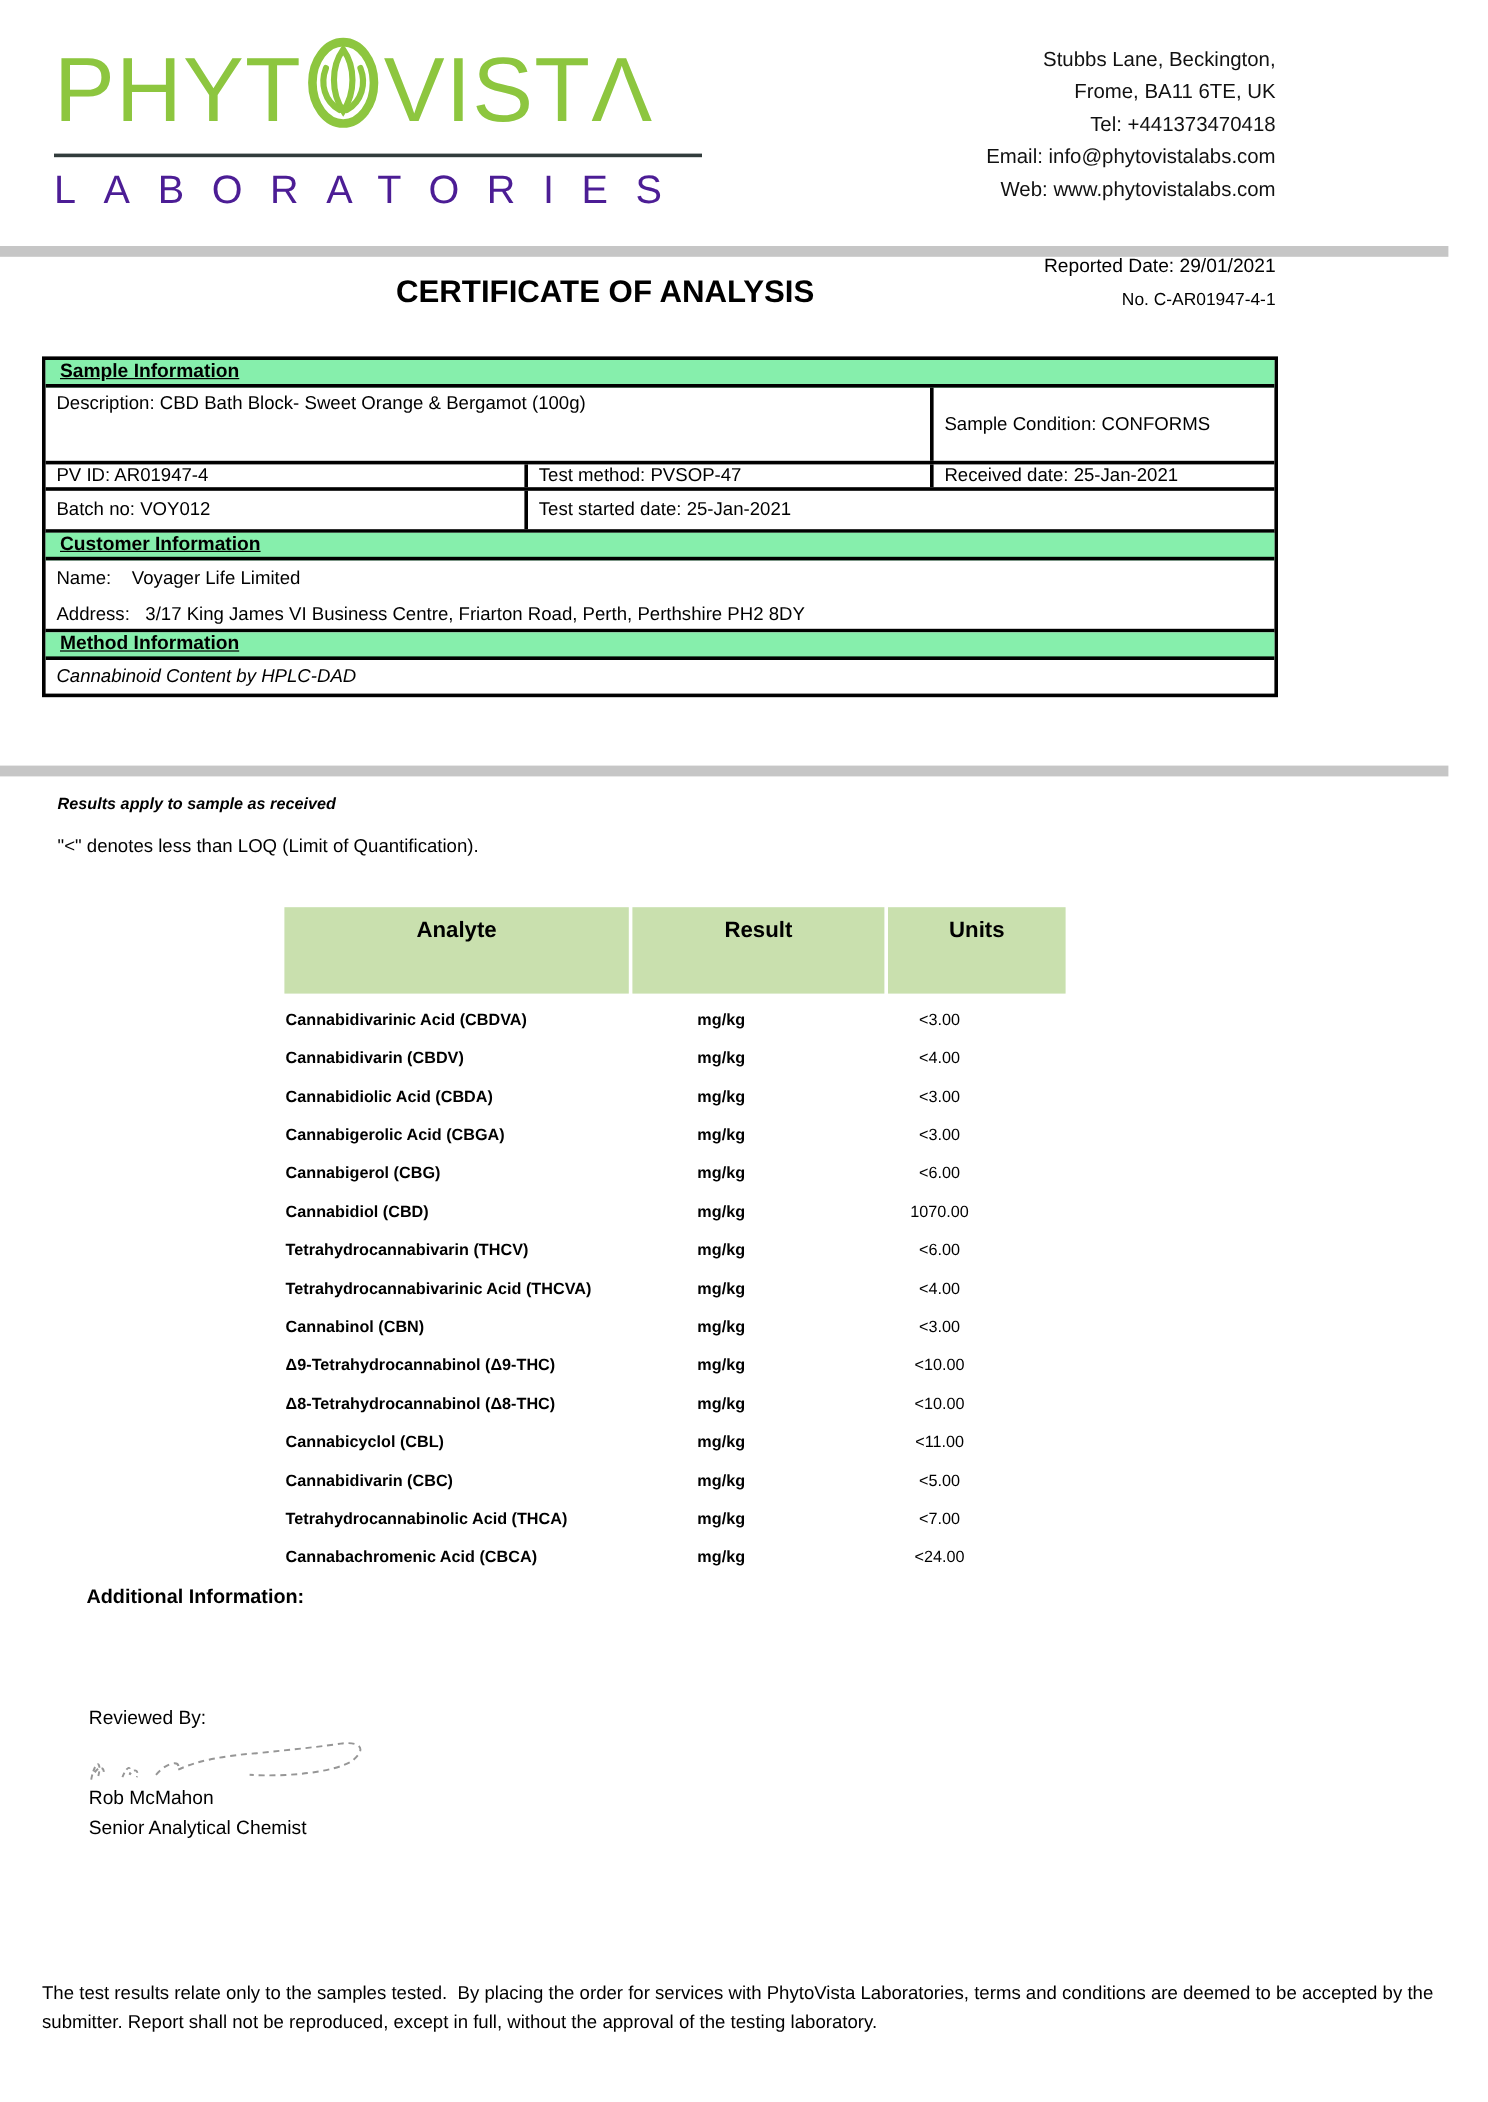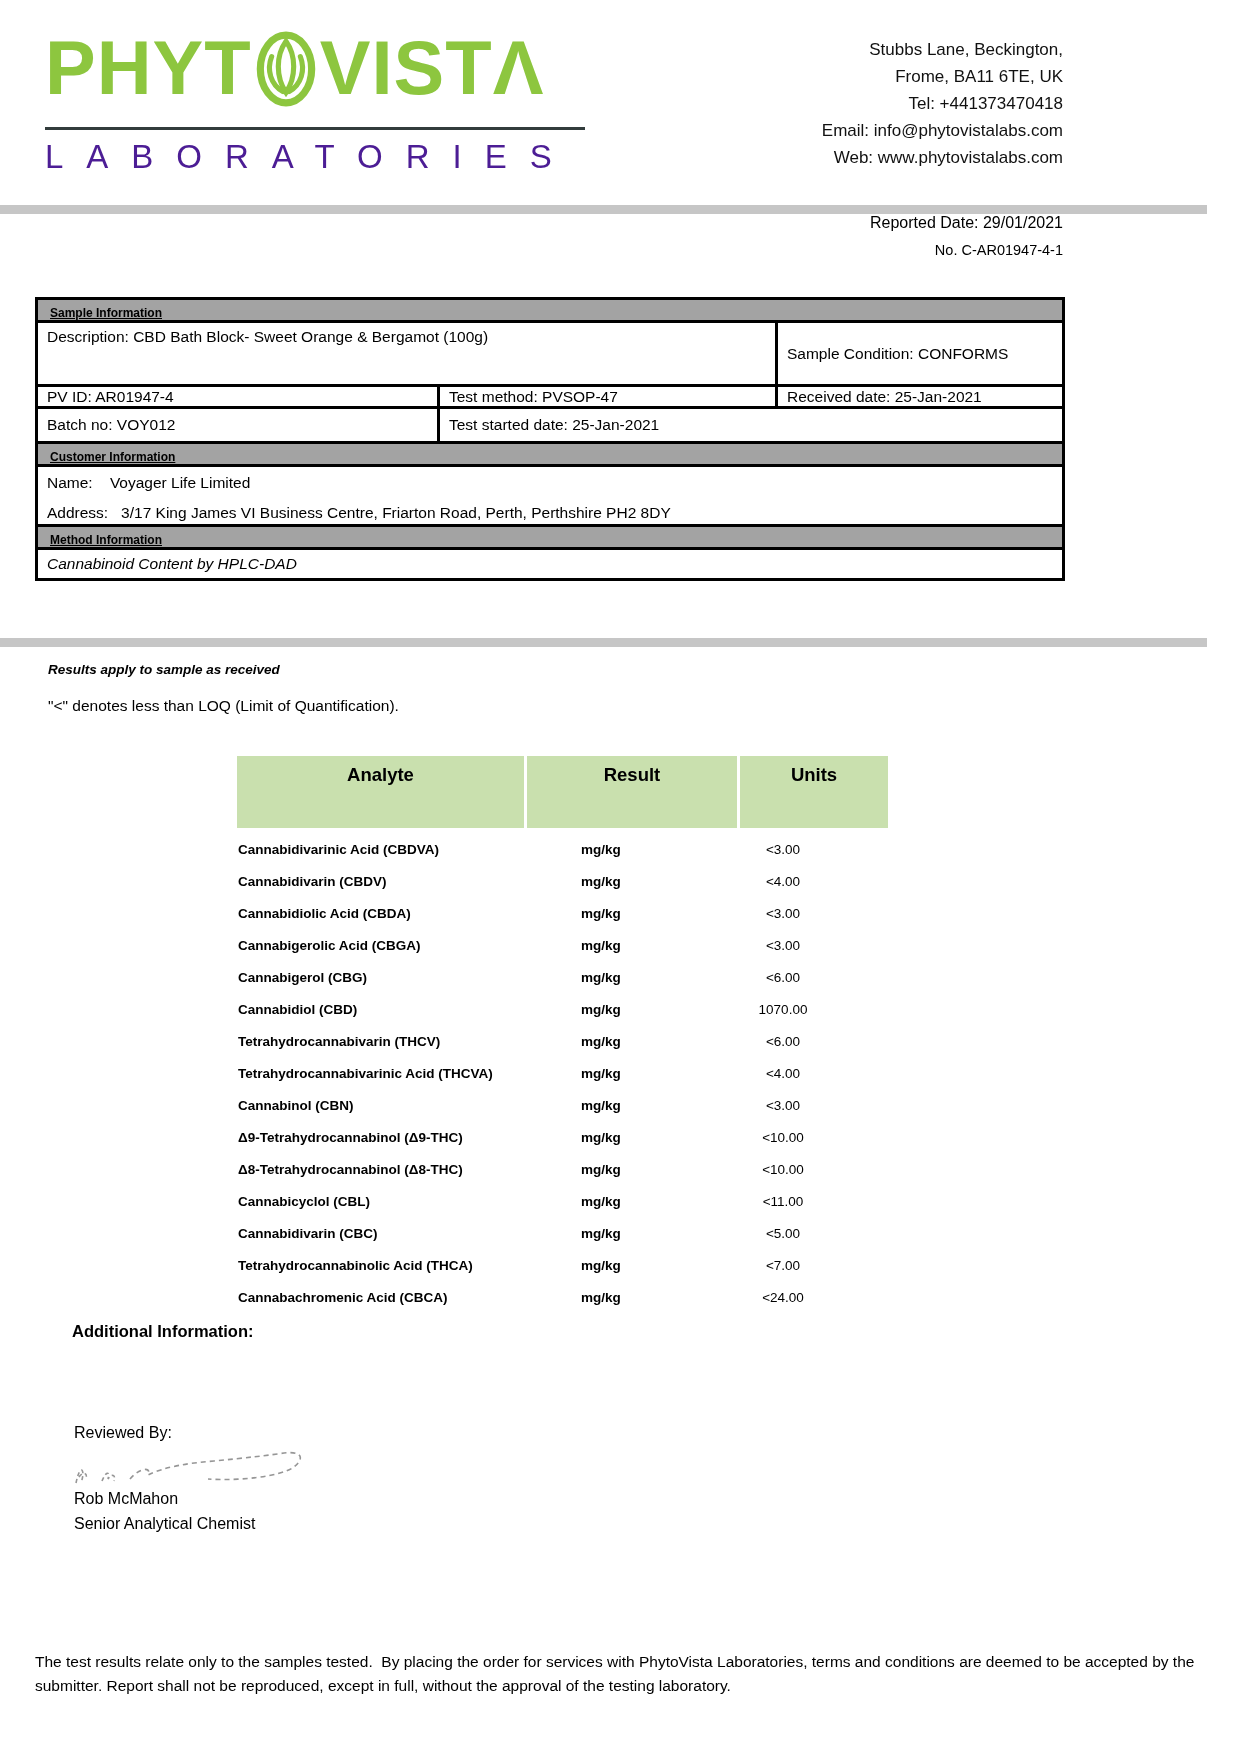--- a/index.html
+++ b/index.html
@@ -4,36 +4,36 @@
 <style>
   * { margin:0; padding:0; box-sizing:border-box; }
   html,body { background:#ffffff; }
   .page {
     position:relative; width:1240px; height:1752px; margin:0 auto;
     background:#ffffff; color:#000;
     font-family:"Liberation Sans", sans-serif; overflow:hidden;
   }
   
   .logo { position:absolute; top:30px; left:45px; width:545px; }
-  .logo-word { display:flex; color:#8dc63f; font-size:76px; line-height:1; font-weight:700; letter-spacing:1px; }
+  .logo-word { display:flex; align-items:center; color:#8dc63f; font-size:76px; line-height:1; font-weight:400; letter-spacing:1px; }
   .logo-word .leaf { margin:0 3px; }
   .logo-rule { border-top:3px solid #323c3c; margin-top:7px; width:540px; }
   .logo-sub { margin-top:8px; font-size:33px; color:#4c1d95; letter-spacing:23px; white-space:nowrap; font-weight:400; }
   
   .contact { position:absolute; top:36px; right:177px; text-align:right; font-size:17px; line-height:27px; color:#111; }
   
   .gray-bar { position:absolute; left:0; width:1207px; height:9px; background:#c6c6c6; }
   .gb1 { top:205px; } .gb2 { top:638px; }
   
   .reported { position:absolute; top:214px; right:177px; font-size:16px; }
   .report-no { position:absolute; top:242px; right:177px; font-size:14.5px; }
   .coa-title { position:absolute; top:228px; left:330px; font-size:26px; font-weight:bold; }
   
   .info-table { position:absolute; top:297px; left:35px; width:1030px; border:3px solid #000; font-size:15.5px; }
-  .section-bar { height:23px; background:#a3a3a3; border-bottom:3px solid #000; padding-left:12px; display:flex; align-items:flex-end; font-weight:bold; font-size:12px; }
+  .section-bar { height:23px; background:#86efac; border-bottom:3px solid #000; padding-left:12px; display:flex; align-items:center; font-weight:bold; font-size:16px; }
   .section-bar span { text-decoration:underline; }
   .row { display:flex; border-bottom:3px solid #000; }
   .row:last-child, .no-bb { border-bottom:none; }
   .cell { padding-left:9px; white-space:pre-wrap; }
   .r-desc { height:64px; }
   .c-desc { width:740px; border-right:3px solid #000; padding-top:5px; }
   .c-cond { flex:1; display:flex; align-items:center; }
   .r-3 { height:22px; }
   .r-3b { height:35px; }
   .c-a { width:402px; border-right:3px solid #000; display:flex; align-items:center; }
@@ -91,20 +91,21 @@
     <div>Frome, BA11 6TE, UK</div>
     <div>Tel: +441373470418</div>
     <div>Email: info@phytovistalabs.com</div>
     <div>Web: www.phytovistalabs.com</div>
   </div>
 
   <div class="gray-bar gb1"></div>
 
   <div class="reported">Reported Date: 29/01/2021</div>
   <div class="report-no">No. C-AR01947-4-1</div>
+  <div class="coa-title">CERTIFICATE OF ANALYSIS</div>
 
   <div class="info-table">
 
     <div class="section-bar">
       <span>Sample Information</span>
     </div>
 
     <div class="row r-desc">
       <div class="cell c-desc">Description: CBD Bath Block- Sweet Orange &amp; Bergamot (100g)</div>
       <div class="cell c-cond">Sample Condition: CONFORMS</div>

